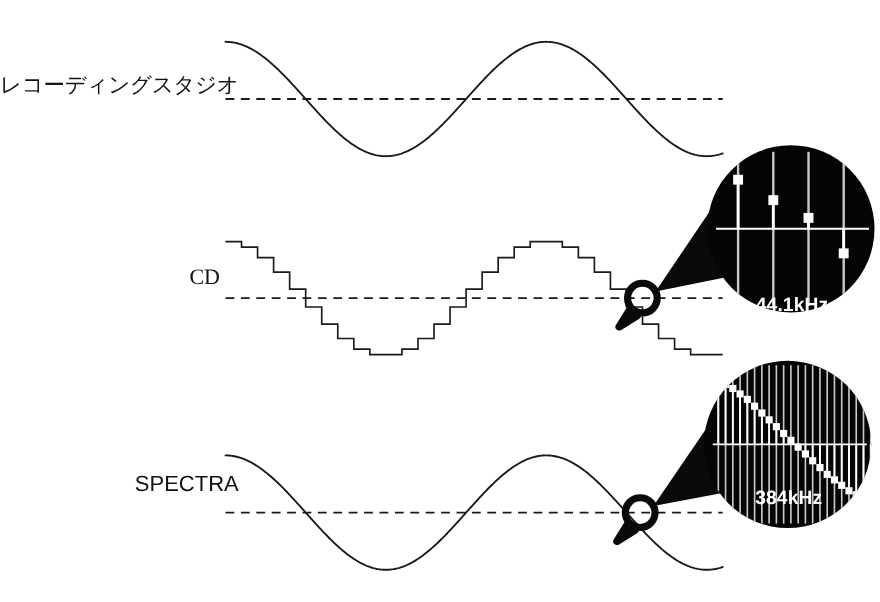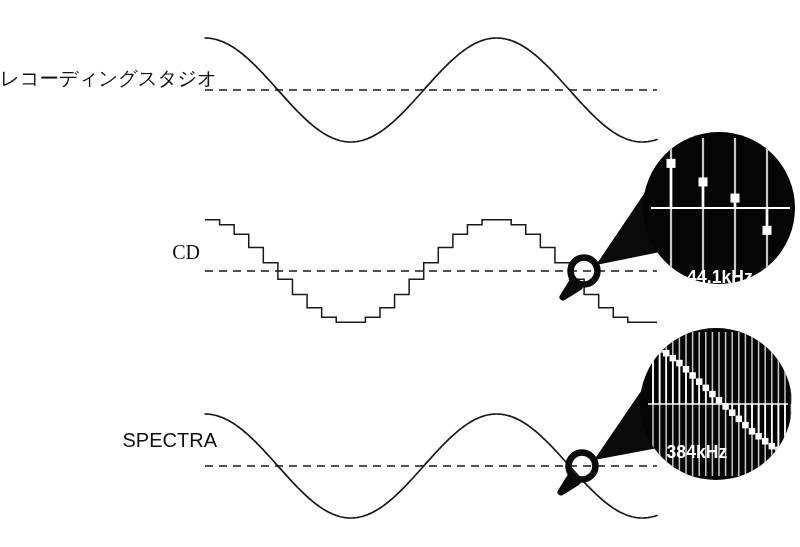--- a/index.html
+++ b/index.html
@@ -61,21 +61,21 @@
   .zoom-caption {
     position: absolute;
     color: #ffffff;
     font-size: 17.5px;
     font-weight: 700;
     letter-spacing: 0.1px;
     text-align: center;
     white-space: nowrap;
   }
   #caption-441 { left: 655px; top: 243px; width: 130px; margin-top: 24px; }
-  #caption-384 { left: 632px; top: 442px; width: 130px; }
+  #caption-384 { left: 652px; top: 442px; width: 130px; }
 </style>
 </head>
 <body>
 
 <div id="stage">
 
   <div class="row-label" id="label-original">
     <span class="ln">レコーディングスタジオ</span>
   </div>
 

